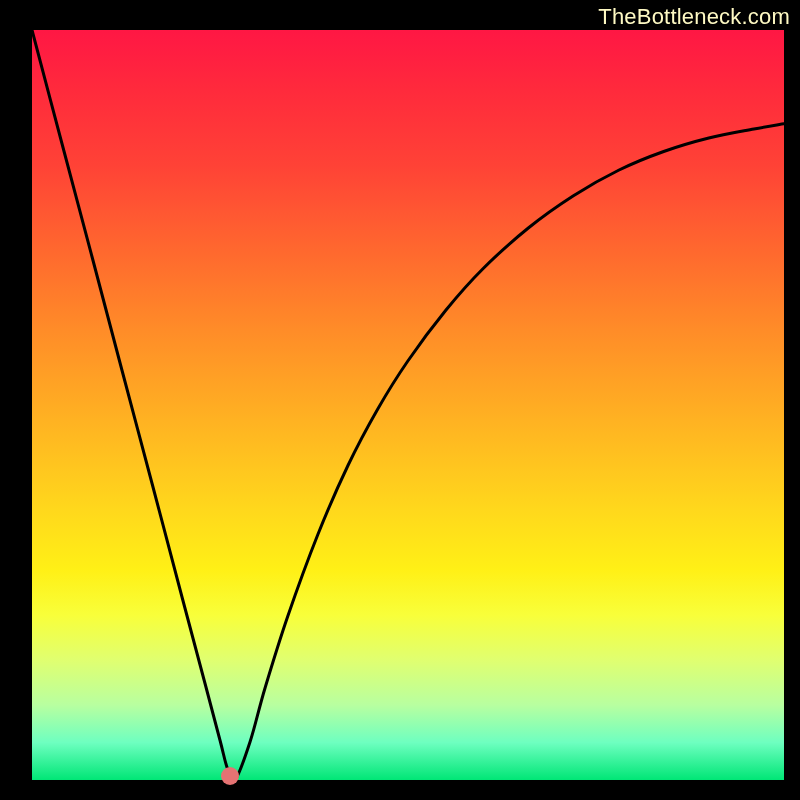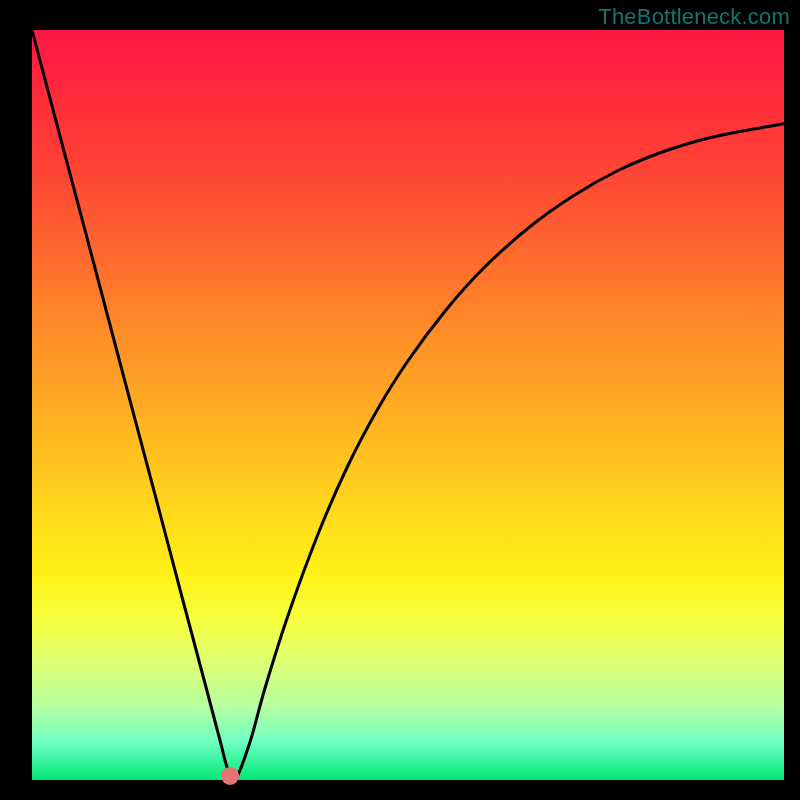--- a/index.html
+++ b/index.html
@@ -35,21 +35,21 @@
       #e0ff70 84%,
       #b8ffa0 90%,
       #6effc0 95%,
       #00e676 100%
     );
   }
   .watermark {
     position: absolute;
     top: 4px;
     right: 10px;
-    color: #0f766e;
+    color: #fef9c3;
     font-size: 22px;
     font-weight: 500;
     letter-spacing: 0.2px;
     user-select: none;
   }
   svg.curve {
     position: absolute;
     pointer-events: none;
   }
   .dot {

